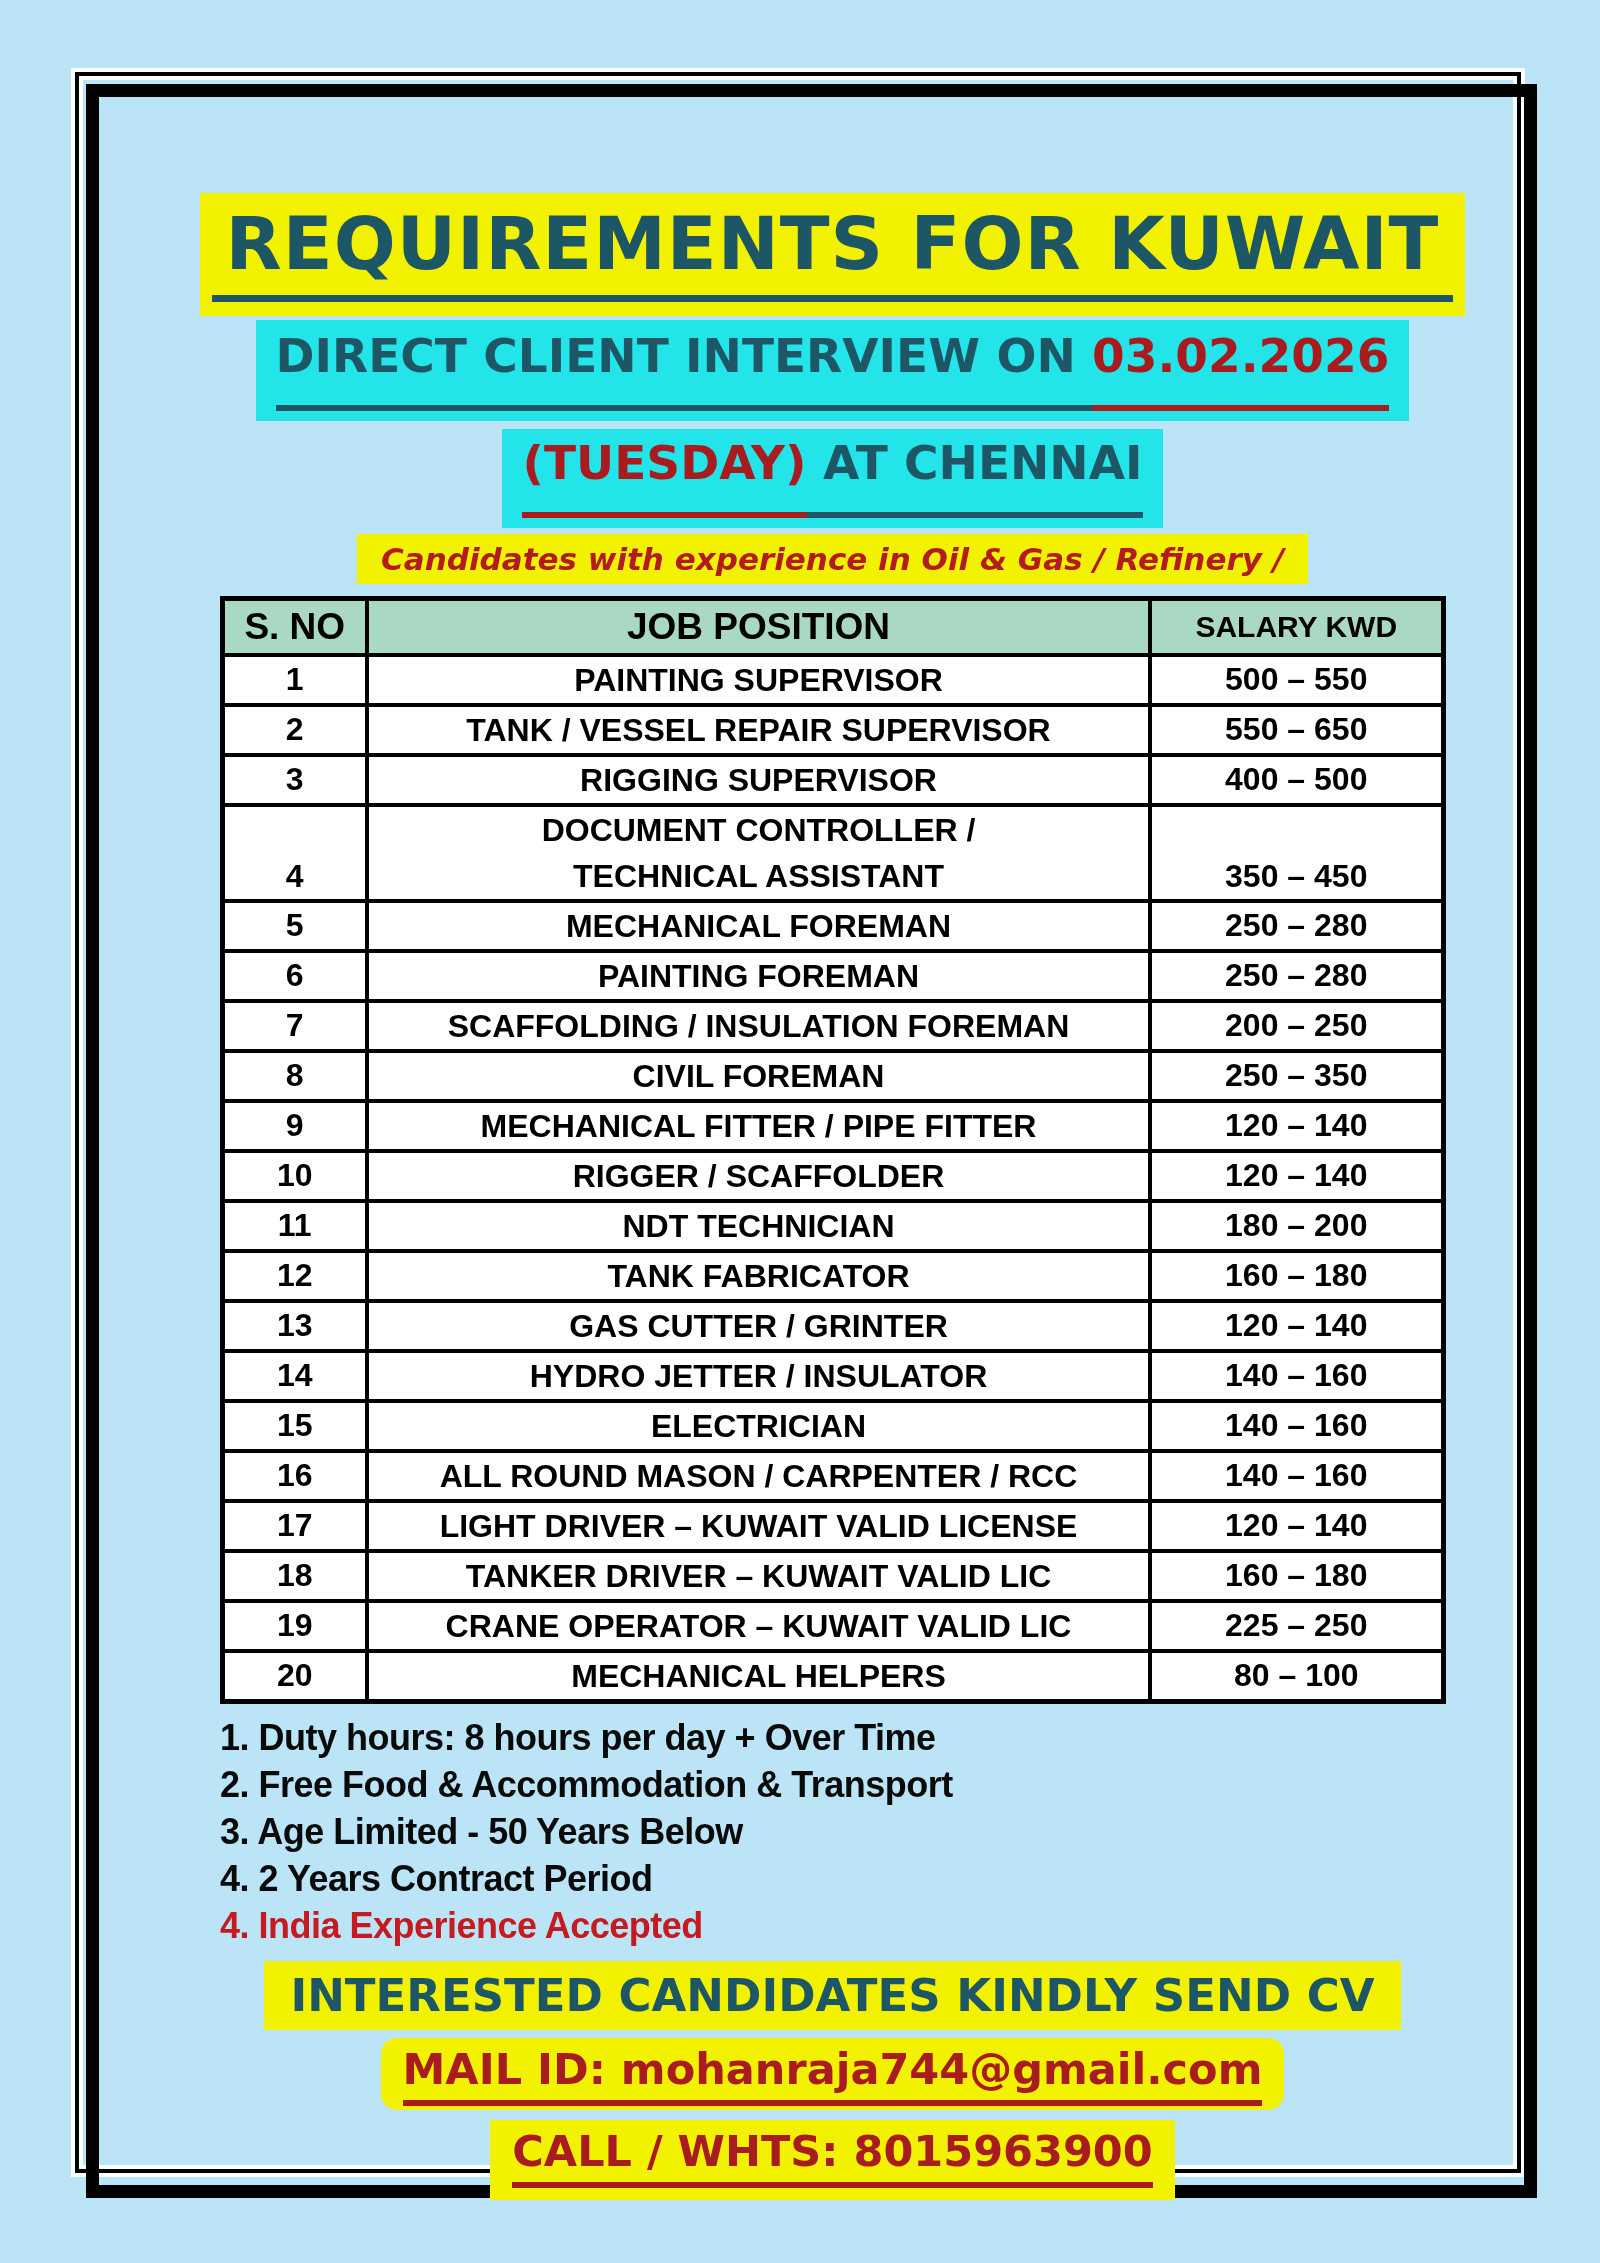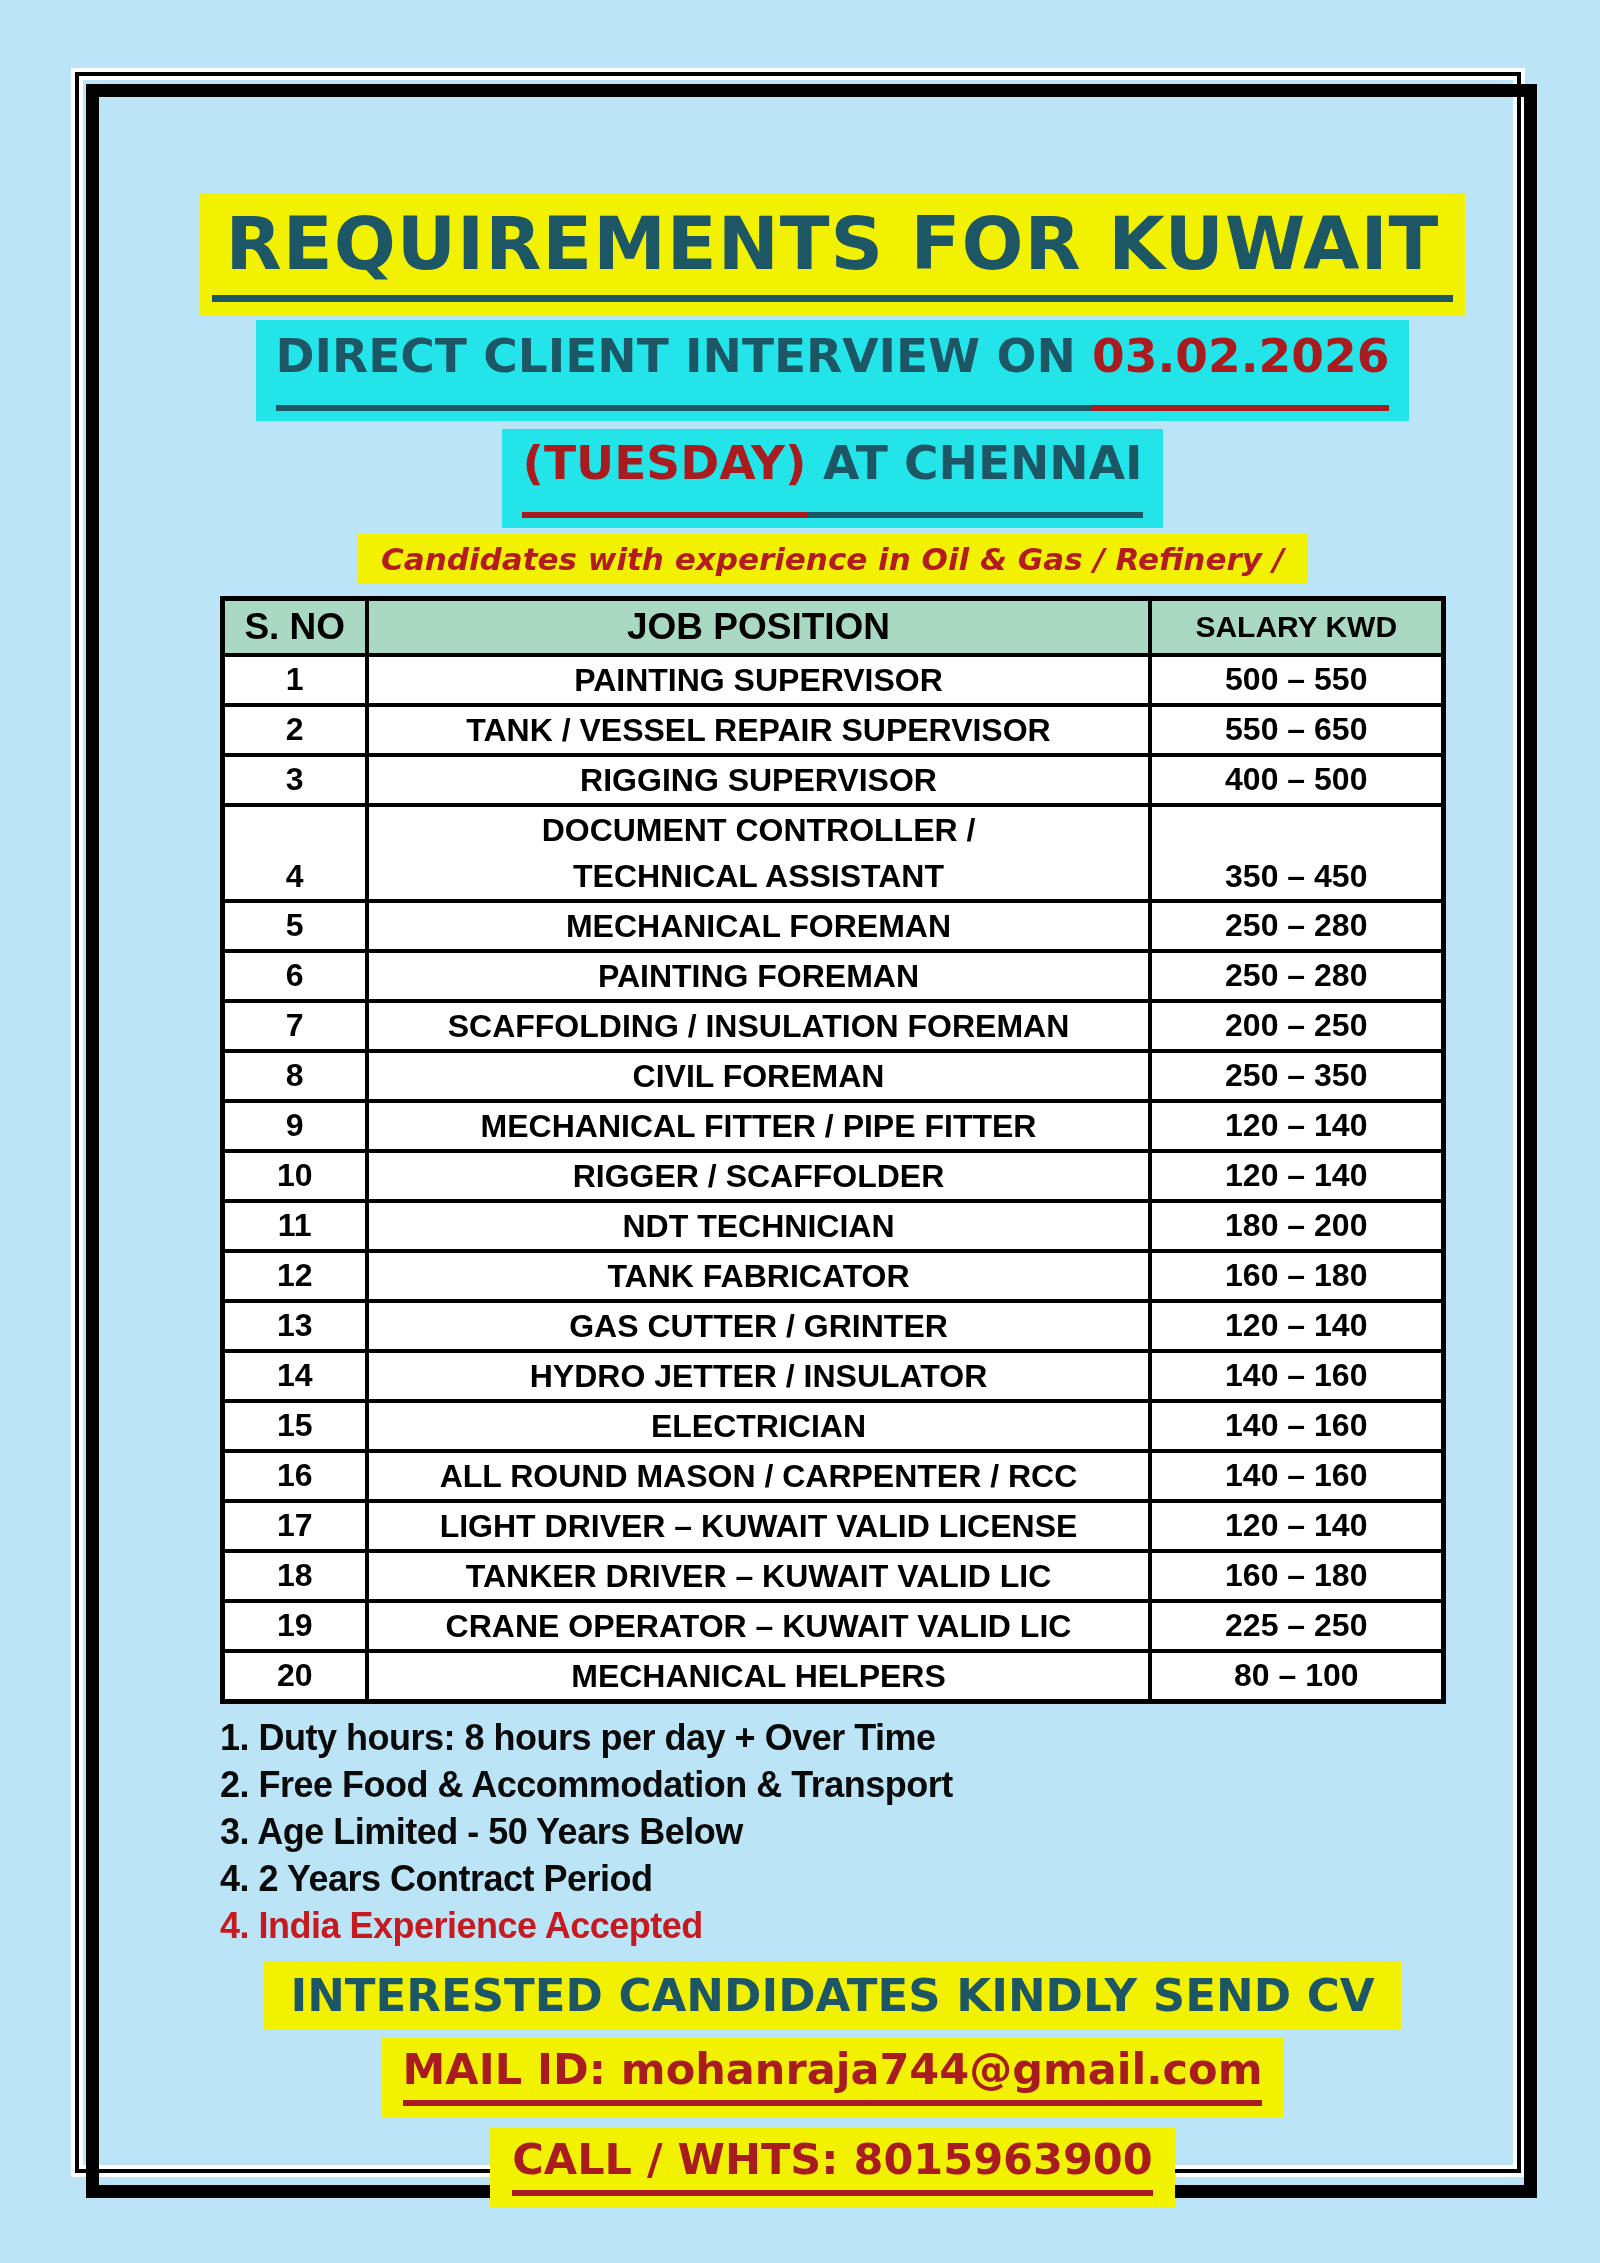--- a/index.html
+++ b/index.html
@@ -102,21 +102,21 @@
   }
   .note{
     font-size:36px;font-weight:bold;color:#0a0a0a;line-height:47px;
     letter-spacing:-0.5px;
   }
   .note-red{color:var(--notered);}
   .cta{
     margin-top:12px;padding:8px 26px;white-space:nowrap;
   }
   .cta span{font-size:45px;font-weight:bold;color:var(--teal);}
-  .mail{margin-top:8px;padding:6px 22px 12px 22px;white-space:nowrap;}
+  .mail{margin-top:8px;padding:6px 22px 4px 22px;white-space:nowrap;border-radius:16px;}
   .mail span,.call span{
     font-size:43px;font-weight:bold;color:var(--dkred);
     display:inline-block;padding-bottom:6px;border-bottom:6px solid var(--dkred);
   }
   .call{margin-top:10px;padding:6px 22px 12px 22px;white-space:nowrap;}
 </style>
 </head>
 <body>
 
 <div class="frame-thin"></div>

